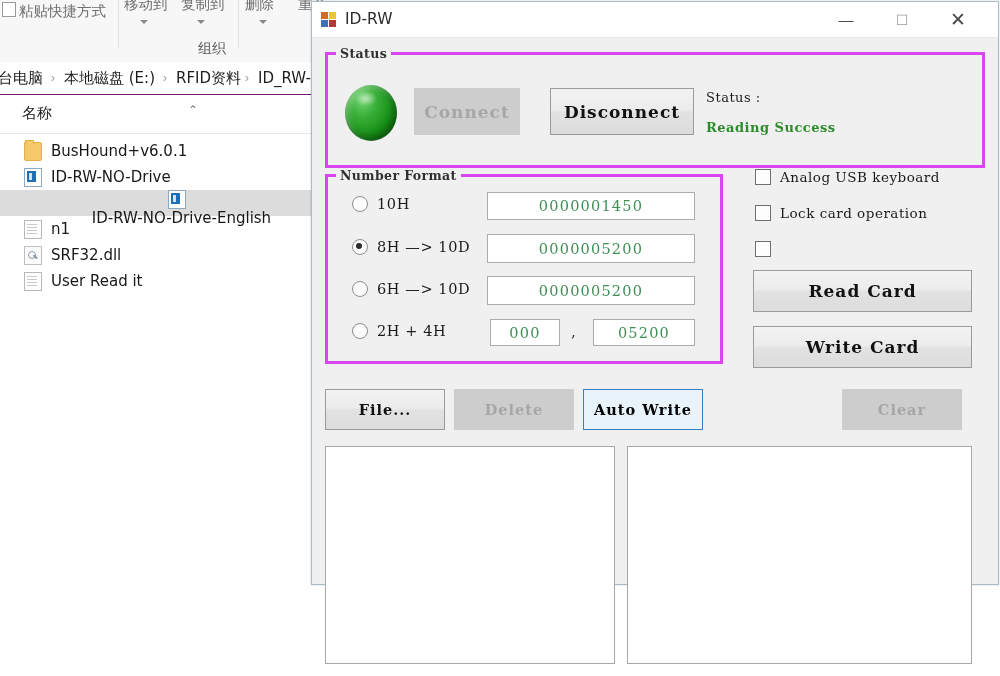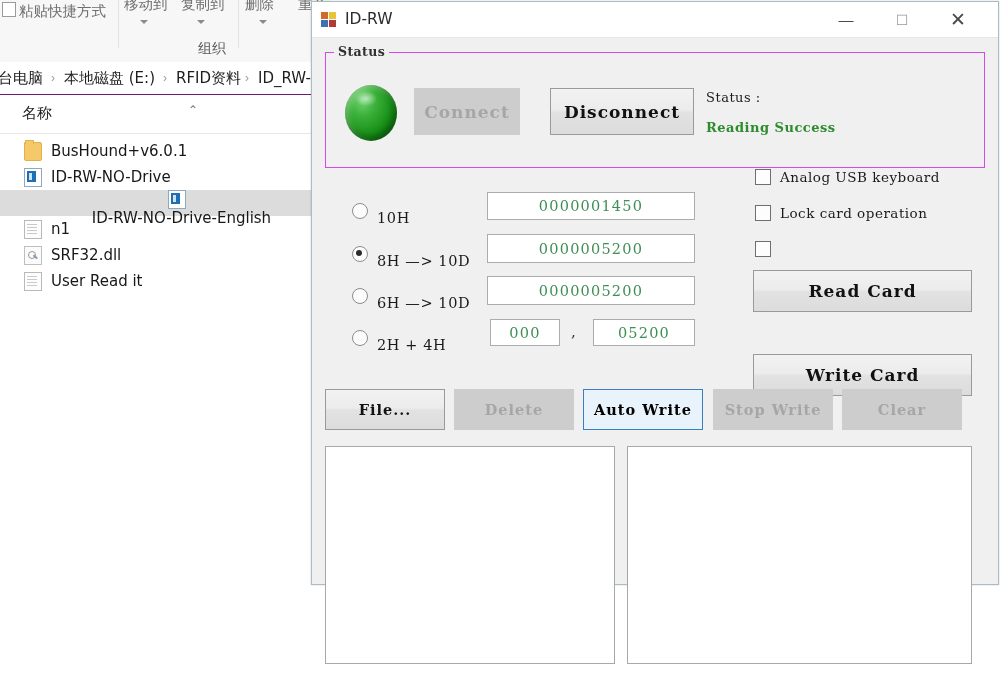--- a/index.html
+++ b/index.html
@@ -52,21 +52,21 @@
   }
   .titlebar{position:absolute;left:0;top:0;width:100%;height:36px;background:#ffffff;border-bottom:1px solid #e7e7e7;box-sizing:border-box;}
   .appicon{position:absolute;left:9px;top:10px;width:16px;height:16px;}
   .ai-q{position:absolute;width:7px;height:7px;}
   .title-text{position:absolute;left:33px;top:8px;font-size:15.5px;color:#2b2b2b;font-family:"DejaVu Sans",sans-serif;}
   .wbtn{position:absolute;top:0;width:46px;height:35px;cursor:default;}
   .wbtn .gl{position:absolute;left:0;right:0;top:0;bottom:0;display:flex;align-items:center;justify-content:center;color:#4a4a4a;}
 
   .dlgbody{position:absolute;left:0;top:36px;width:100%;bottom:0;background:#f0f0f0;}
 
-  .grp{position:absolute;border:1px solid #d946ef;background:transparent;box-sizing:border-box;}
+  .grp{position:absolute;border:3px solid #d946ef;background:transparent;box-sizing:border-box;}
   .grp-title{position:absolute;top:-9px;left:8px;background:#f0f0f0;padding:0 4px;font-size:12.5px;color:#303030;font-family:"DejaVu Serif",serif;font-weight:bold;letter-spacing:.4px;}
 
   .led{position:absolute;width:52px;height:56px;border-radius:50%;
     background:radial-gradient(ellipse at 34% 28%, #6fd46f 0%, #3aaf39 28%, #169016 62%, #0a6a0d 100%);
     box-shadow:inset -3px -4px 7px rgba(0,0,0,.35), inset 3px 3px 6px rgba(255,255,255,.35);}
   .led:after{content:"";position:absolute;left:20%;top:11%;width:42%;height:26%;border-radius:50%;
     background:radial-gradient(ellipse at 50% 50%, rgba(255,255,255,.55), rgba(255,255,255,0) 72%);}
 
   .btn{position:absolute;box-sizing:border-box;display:flex;align-items:center;justify-content:center;
     font-family:"DejaVu Serif",serif;font-weight:bold;letter-spacing:1px;
@@ -77,21 +77,21 @@
   .btn.disabled{background:#cdcdcd;border:1px solid #cdcdcd;color:#a6a6a6;}
   .btn.focused{background:#e9f3fb;border:1px solid #3a7fc4;color:#000;}
 
   .lbl{position:absolute;font-family:"DejaVu Serif",serif;color:#1a1a1a;white-space:nowrap;}
   .lbl-status{font-size:13px;letter-spacing:.5px;}
   .lbl-ok{font-size:13px;font-weight:bold;letter-spacing:.5px;}
 
   .radio-row{position:absolute;display:flex;align-items:center;}
   .radio{width:14px;height:14px;border-radius:50%;border:1.6px solid #8d8d8d;background:#fcfcfc;position:relative;flex:none;}
   .radio.on:after{content:"";position:absolute;left:3px;top:3px;width:6px;height:6px;border-radius:50%;background:#2b2b2b;}
-  .radio-lbl{margin-left:9px;font-family:"DejaVu Serif",serif;font-size:14.5px;color:#1a1a1a;letter-spacing:.6px;white-space:nowrap;margin-top:14px;}
+  .radio-lbl{margin-left:9px;font-family:"DejaVu Serif",serif;font-size:14.5px;color:#1a1a1a;letter-spacing:.6px;white-space:nowrap;}
 
   .tbox{position:absolute;box-sizing:border-box;background:#ffffff;border:1px solid #acacac;
     display:flex;align-items:center;justify-content:center;
     font-family:"DejaVu Serif",serif;font-size:14.5px;color:#3f8f55;letter-spacing:1.2px;}
 
   .cb-row{position:absolute;display:flex;align-items:center;}
   .cbox{width:14px;height:14px;border:1.4px solid #6f6f6f;background:#fdfdfd;flex:none;}
   .cb-lbl{margin-left:9px;font-family:"DejaVu Serif",serif;font-size:13.5px;color:#1a1a1a;letter-spacing:.5px;white-space:nowrap;}
 
   .listbox{position:absolute;background:#ffffff;border:1px solid #a8a8a8;box-sizing:border-box;}
@@ -189,20 +189,23 @@
     </div>
 
     <div class="led" style="left:33px;top:47px;"></div>
 
     <div class="btn big disabled" style="left:102px;top:50px;width:106px;height:47px;">Connect</div>
     <div class="btn big" style="left:238px;top:50px;width:144px;height:47px;">Disconnect</div>
 
     <div class="lbl lbl-status" style="left:394px;top:52px;">Status :</div>
     <div class="lbl lbl-ok" style="left:394px;top:82px;color:#2e8b2e;">Reading Success</div>
 
+    <div class="grp" style="left:13px;top:136px;width:398px;height:190px;">
+      <div class="grp-title">Number Format</div>
+    </div>
 
     <div class="radio-row" style="left:40px;top:158px;">
       <span class="radio"></span>
       <span class="radio-lbl">10H</span>
     </div>
     <div class="tbox" style="left:175px;top:154px;width:208px;height:28px;">0000001450</div>
 
     <div class="radio-row" style="left:40px;top:201px;">
       <span class="radio on"></span>
       <span class="radio-lbl">8H —&gt; 10D</span>
@@ -229,25 +232,24 @@
     </div>
     <div class="cb-row" style="left:443px;top:167px;">
       <span class="cbox"></span>
       <span class="cb-lbl">Lock card operation</span>
     </div>
     <div class="cb-row" style="left:443px;top:203px;">
       <span class="cbox"></span>
     </div>
 
     <div class="btn big" style="left:441px;top:232px;width:219px;height:42px;">Read Card</div>
-    <div class="btn big" style="left:441px;top:288px;width:219px;height:42px;margin-top:28px;">Write Card</div>
+    <div class="btn big" style="left:441px;top:288px;width:219px;height:42px;">Write Card</div>
 
     <div class="btn mid" style="left:13px;top:351px;width:120px;height:41px;">File...</div>
     <div class="btn mid disabled" style="left:142px;top:351px;width:120px;height:41px;">Delete</div>
     <div class="btn mid focused" style="left:271px;top:351px;width:120px;height:41px;">Auto Write</div>
-    <div class="btn mid disabled" style="left:401px;top:351px;width:120px;height:41px;">Stop Write</div>
     <div class="btn mid disabled" style="left:530px;top:351px;width:120px;height:41px;">Clear</div>
 
     <div class="listbox" style="left:13px;top:408px;width:290px;height:218px;"></div>
     <div class="listbox" style="left:315px;top:408px;width:345px;height:218px;"></div>
 
   </div>
 </div>
 
 </body></html>

